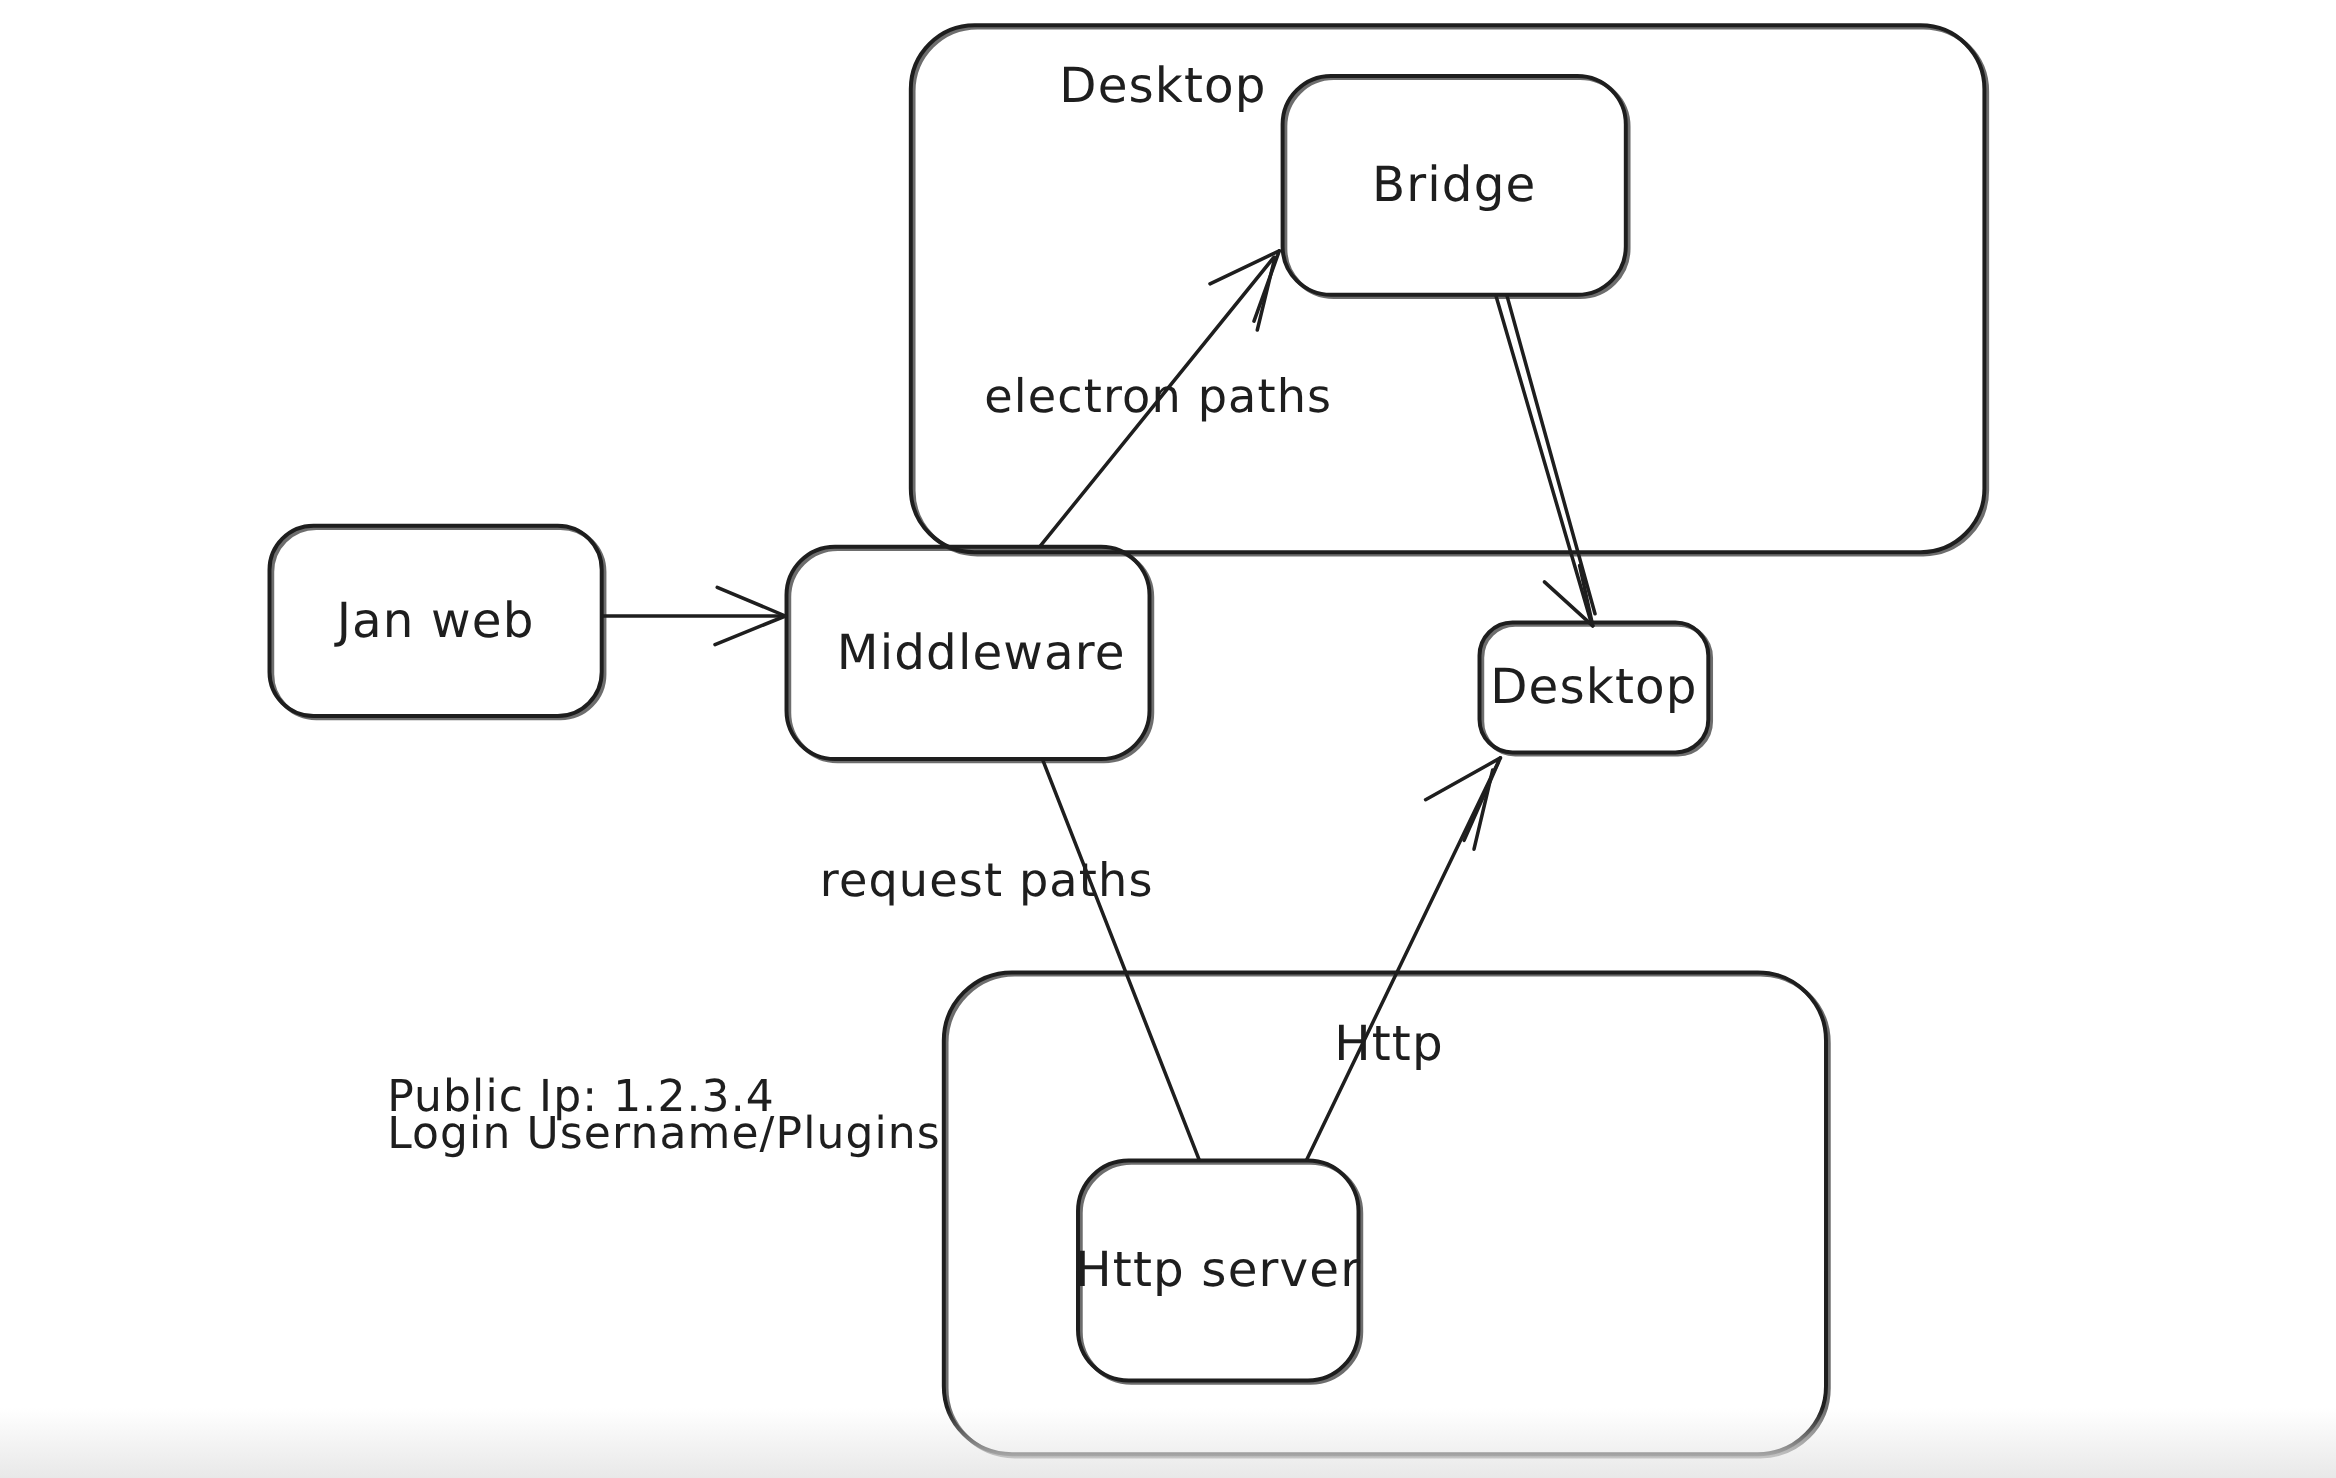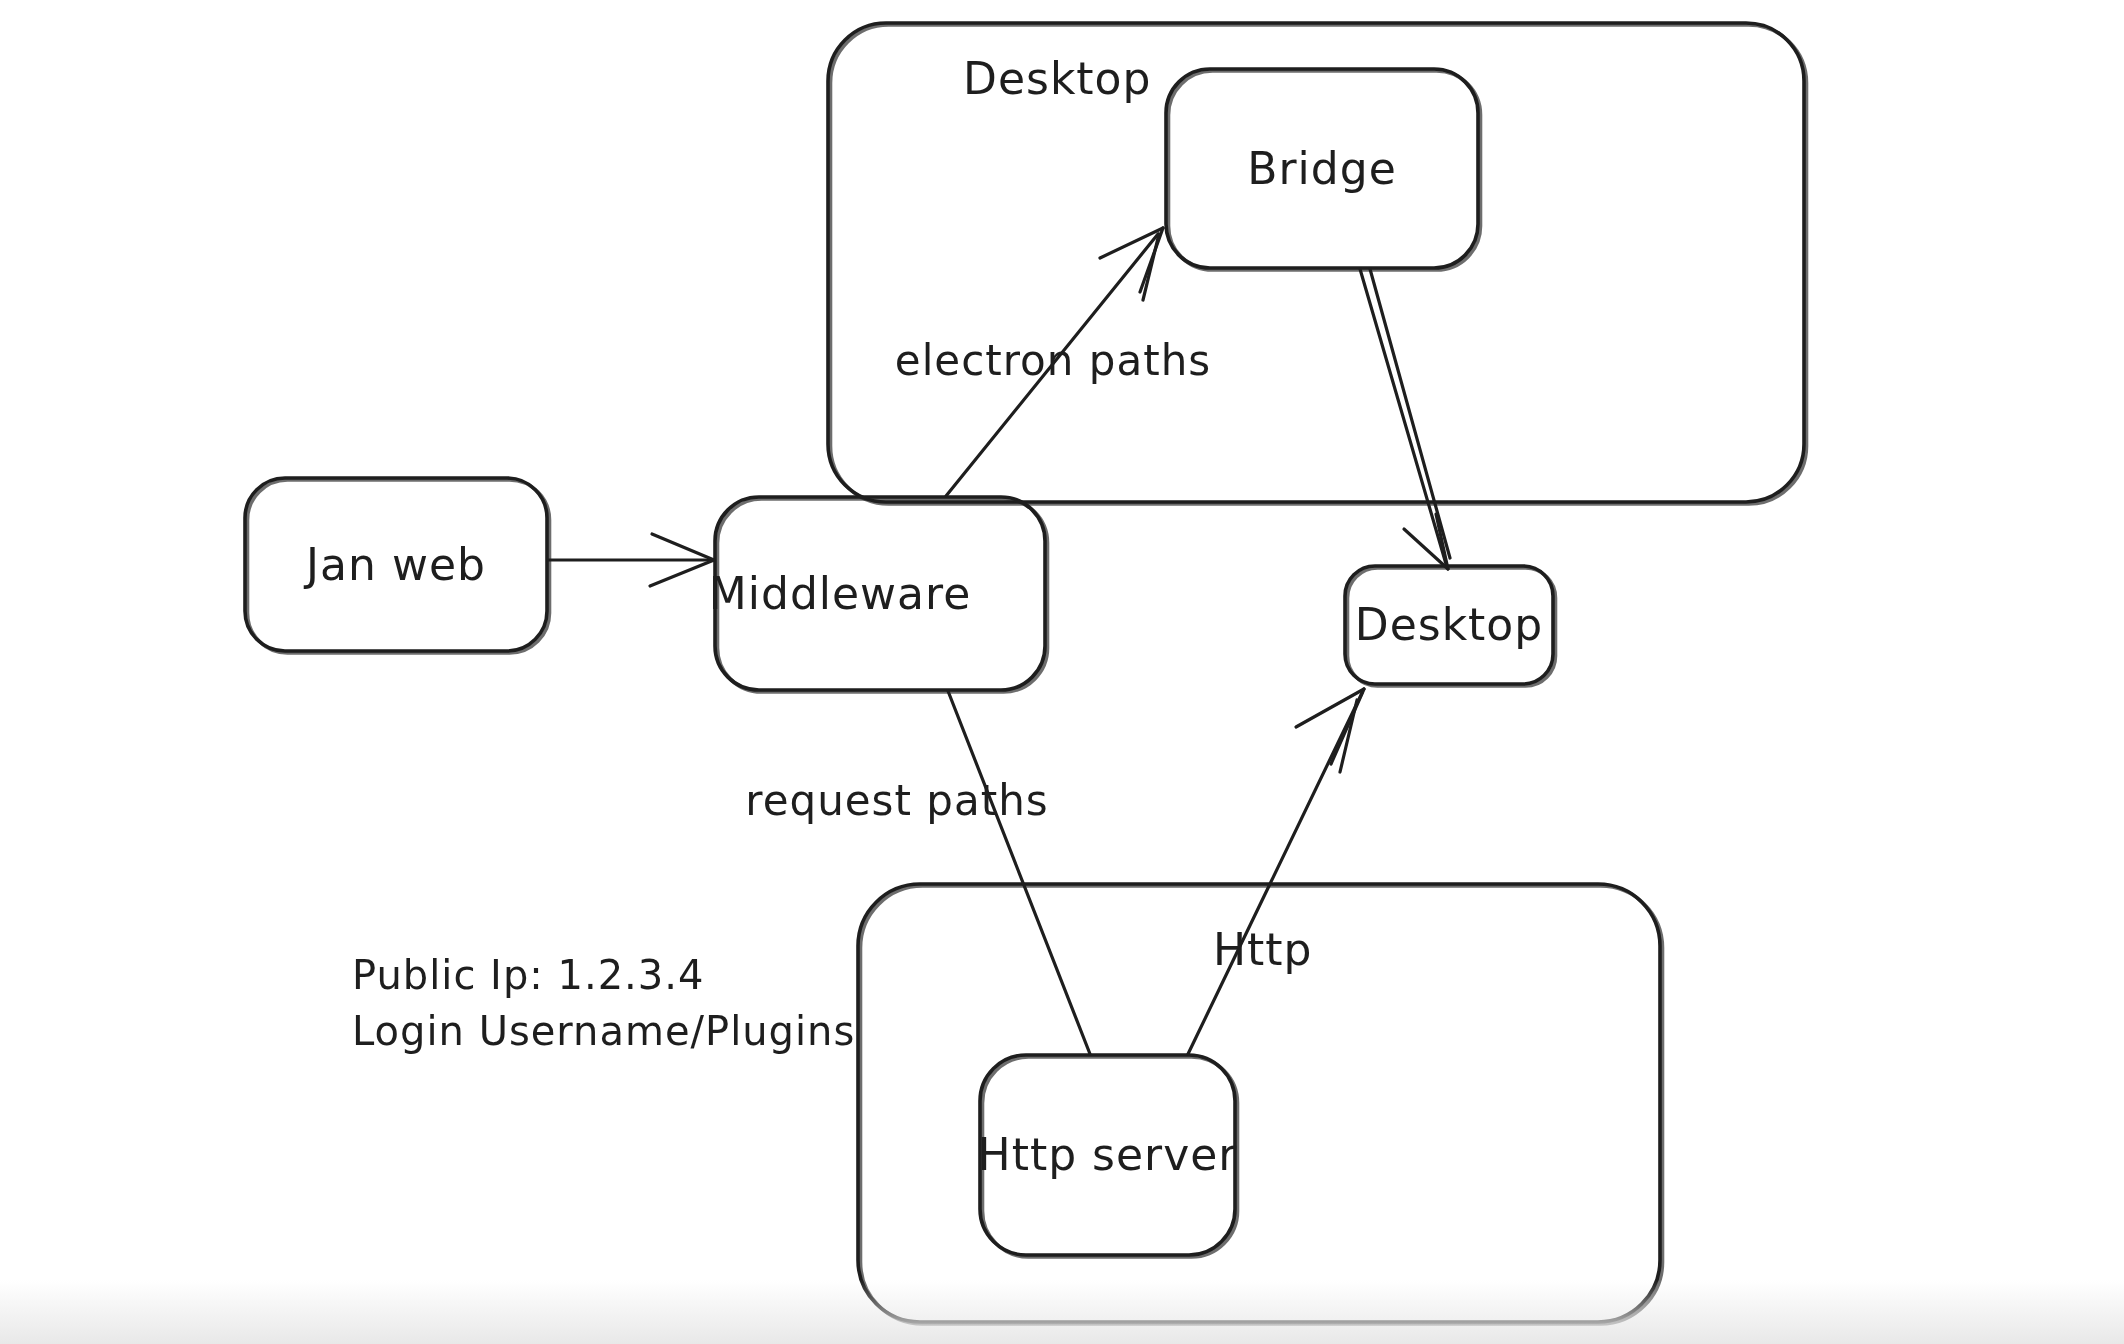--- a/index.html
+++ b/index.html
@@ -93,25 +93,25 @@
         <polyline points="1364,689 1296,727" fill="none" stroke="#1e1e1e" stroke-width="3.2" stroke-linecap="round"></polyline>
         <polyline points="1364,689 1331,764" fill="none" stroke="#1e1e1e" stroke-width="3.2" stroke-linecap="round"></polyline>
         <polyline points="1357,700 1340,772" fill="none" stroke="#1e1e1e" stroke-width="3.2" stroke-linecap="round"></polyline>
       </g>
     </svg>
 
   <div class="lbl container-lbl left" style="left: 963px; top: 79px;">Desktop</div>
   <div class="lbl container-lbl left" style="left: 1213px; top: 950px;">Http</div>
 
   <div class="lbl node-lbl" style="left: 396px; top: 564.5px;">Jan web</div>
-  <div class="lbl node-lbl" style="left: 840px; top: 593.5px; text-align: right;">Middleware</div>
+  <div class="lbl node-lbl" style="left: 892px; top: 593.5px; text-align: right;">Middleware</div>
   <div class="lbl node-lbl" style="left: 1322px; top: 168.5px;">Bridge</div>
   <div class="lbl node-lbl" style="left: 1449px; top: 625px;">Desktop</div>
   <div class="lbl node-lbl" style="left: 1107.5px; top: 1155px;">Http server</div>
 
   <div class="lbl edge-lbl" style="left: 1053px; top: 361px;">electron paths</div>
   <div class="lbl edge-lbl" style="left: 897px; top: 801px;">request paths</div>
 
-  <div class="lbl note-lbl left" style="left: 352px; top: 975px;">Public Ip: 1.2.3.4</div>
+  <div class="lbl note-lbl left" style="left: 352px; top: 997px;">Public Ip: 1.2.3.4</div>
   <div class="lbl note-lbl left" style="left: 352px; top: 1031px;">Login Username/Plugins</div>
 
   <div class="bottom-fade"></div>
 </div>
 
 </body></html>

